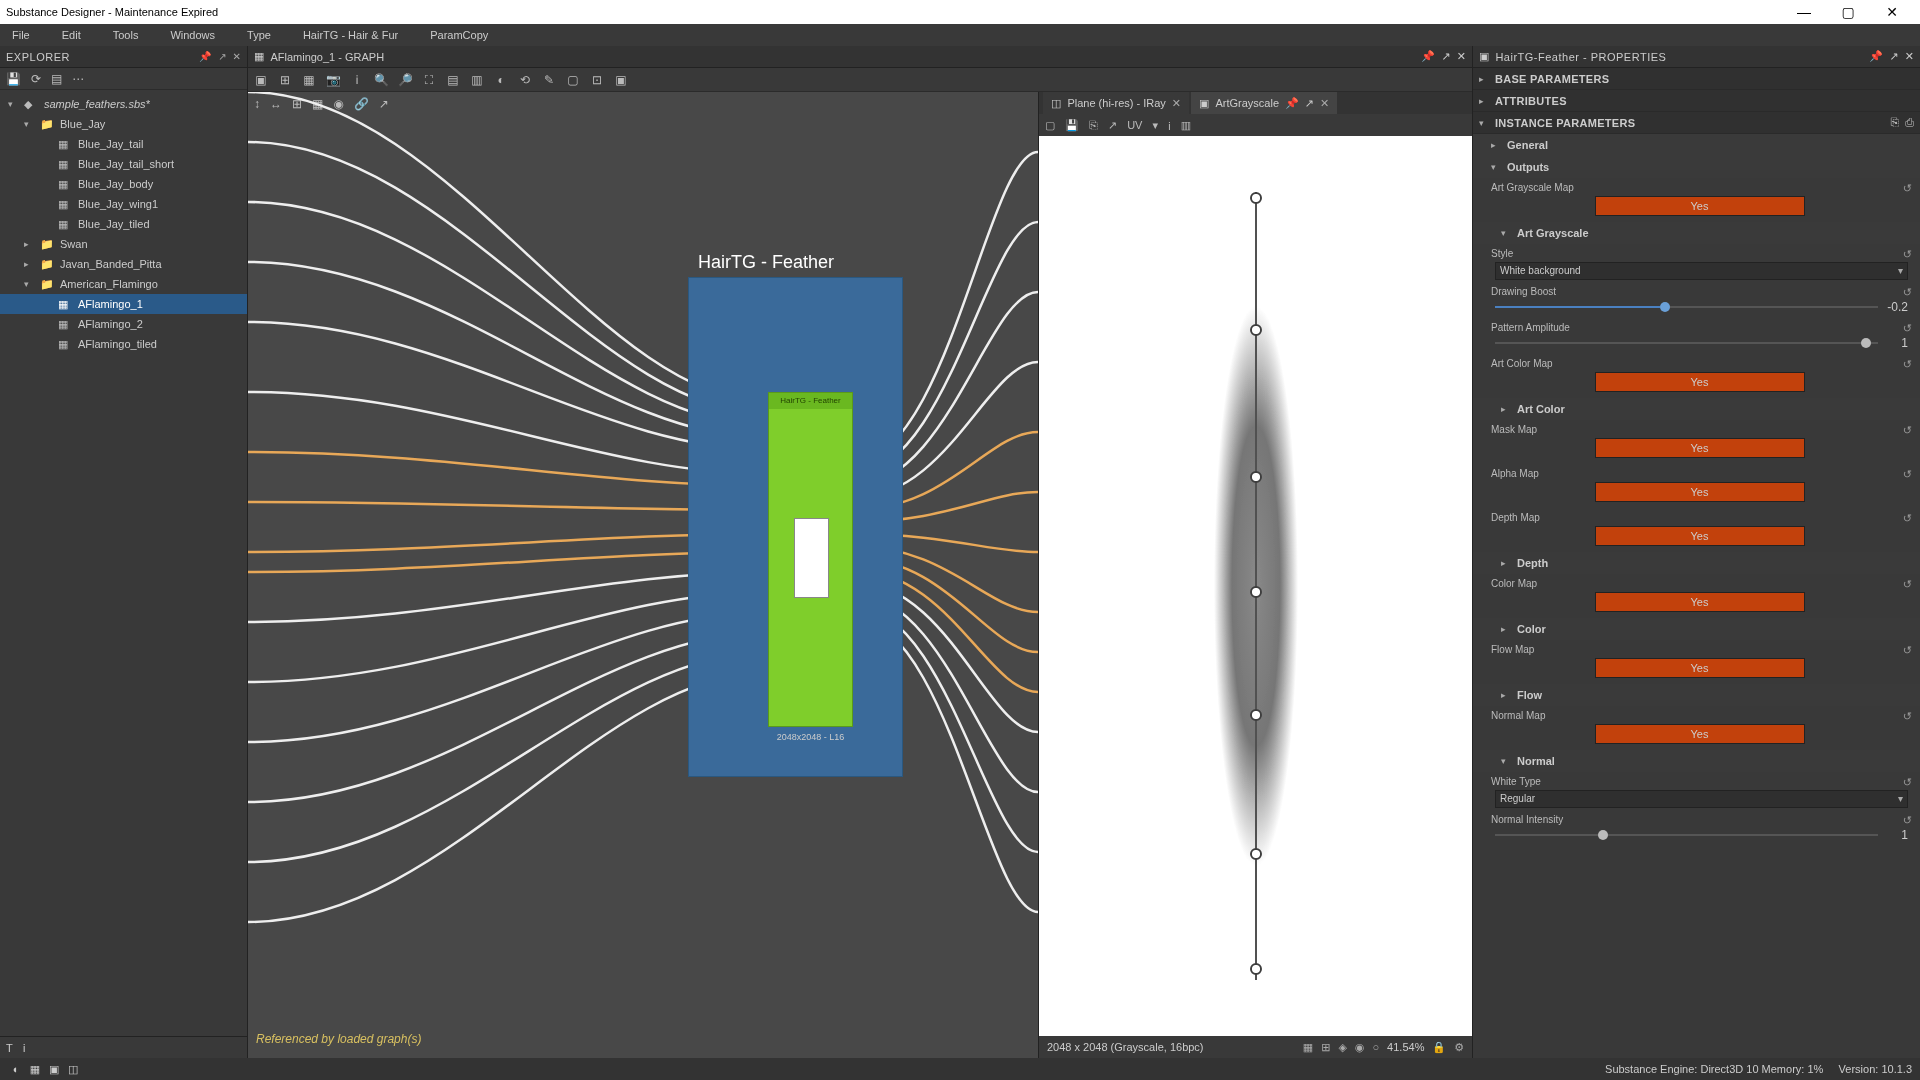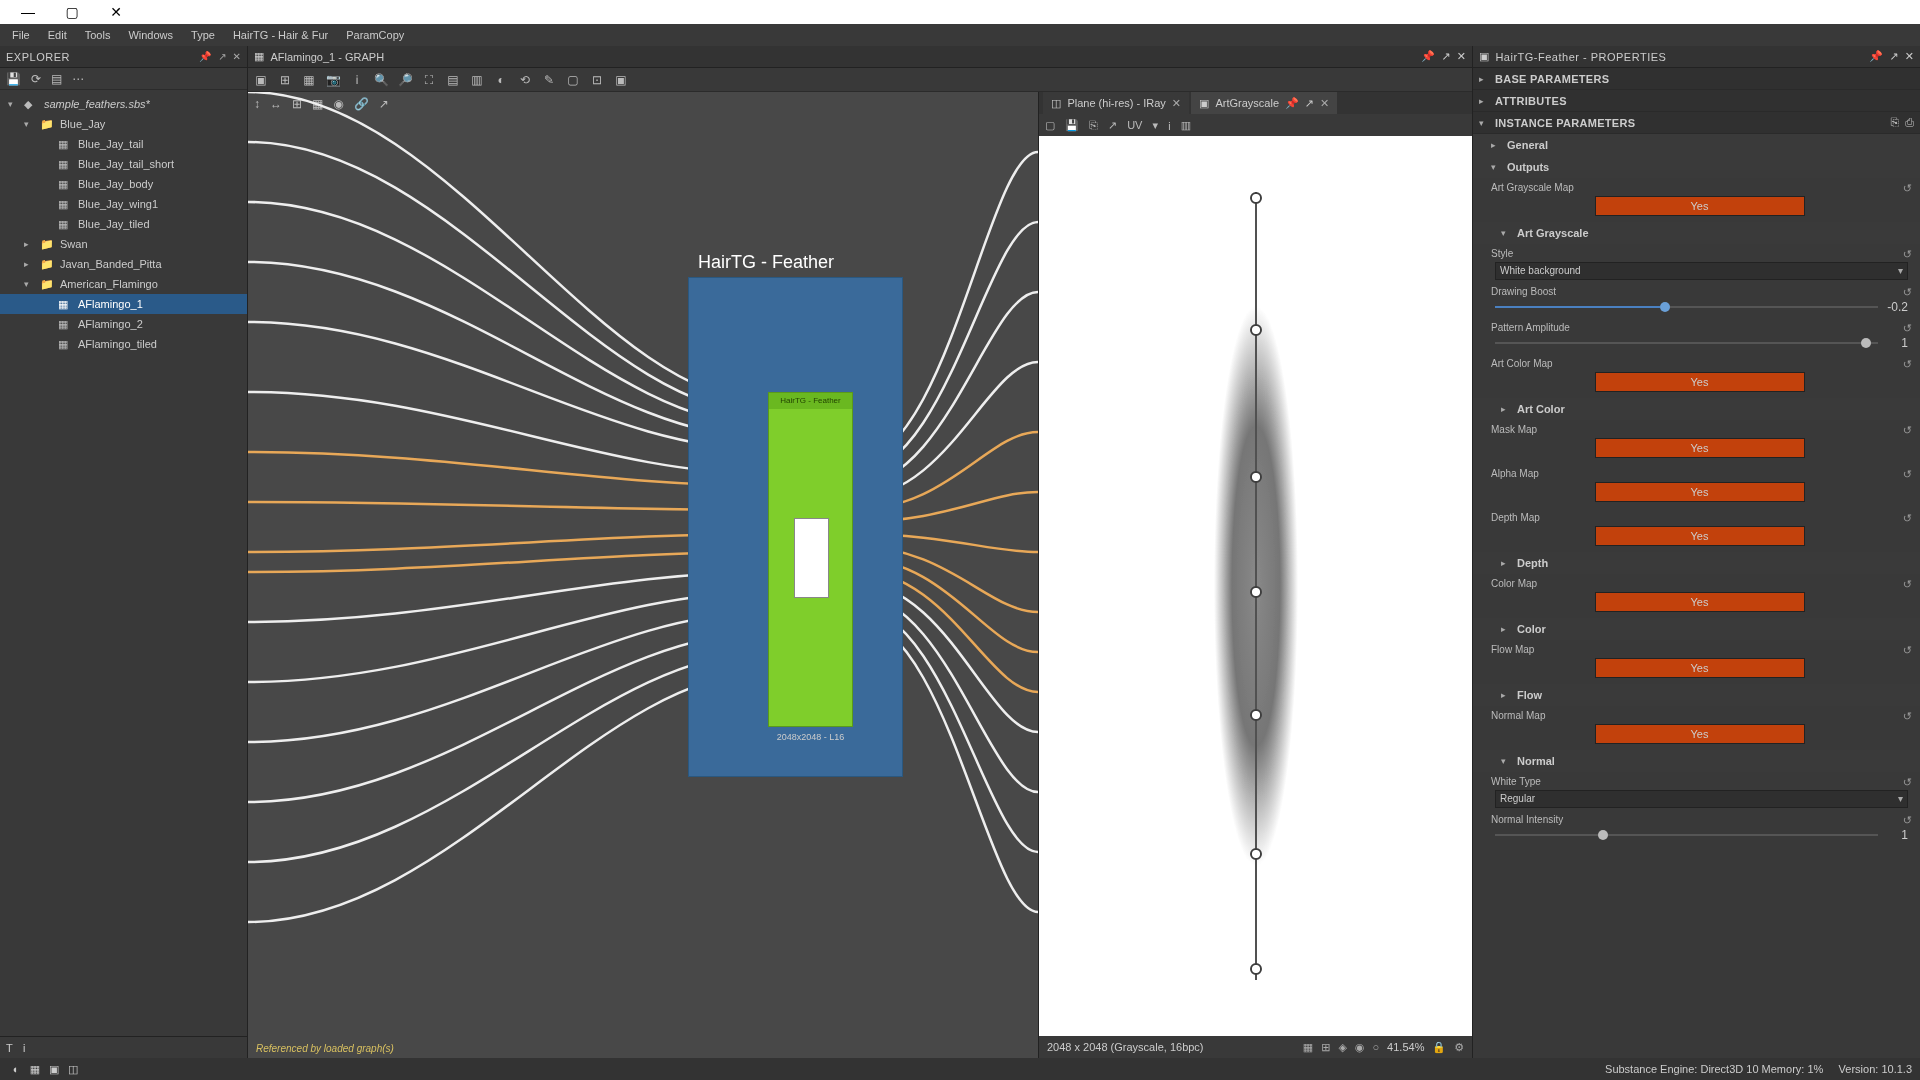--- a/index.html
+++ b/index.html
@@ -1,20 +1,20 @@
 <!DOCTYPE html>
 <html><head>
 <meta charset="utf-8">
 <style>
 * { margin:0; padding:0; box-sizing:border-box; font-family:"Segoe UI",Arial,sans-serif; font-size:11px; color:#ccc; user-select:none; }
 body { background:#393939; width:1920px; height:1080px; overflow:hidden; }
 .titlebar { height:24px; background:#fff; display:flex; align-items:center; padding:0 6px; color:#000; }
 .titlebar .title { color:#000; flex:1; }
 .titlebar .winbtn { width:44px; text-align:center; color:#000; font-size:14px; }
-.menubar { height:22px; background:#393939; display:flex; align-items:center; padding:0 4px; gap:2px; }
+.menubar { height:22px; background:#393939; display:flex; align-items:center; padding:0 4px; gap:16px; }
 .menubar span { padding:2px 8px; color:#ccc; }
 .main { display:flex; height:calc(1080px - 24px - 22px - 22px); }
 .statusbar { height:22px; background:#333; display:flex; align-items:center; padding:0 8px; justify-content:space-between; font-size:10px; color:#aaa; }
 .statusbar .sbicon { display:inline-block; width:16px; text-align:center; }
 
 
 .explorer { width:248px; background:#393939; display:flex; flex-direction:column; border-right:1px solid #222; }
 .panel-header { height:22px; background:#333; display:flex; align-items:center; padding:0 6px; gap:6px; border-bottom:1px solid #222; }
 .panel-header .pin,.panel-header .arrow,.panel-header .close { font-size:10px; color:#aaa; }
 .panel-header .title { flex:1; color:#ccc; font-weight:500; letter-spacing:.5px; }
@@ -40,21 +40,21 @@
 .graph { position:relative; width:790px; background:#484848; overflow:hidden; }
 .graph-toolbar2 { position:absolute; top:0; left:0; right:0; height:24px; display:flex; align-items:center; gap:10px; padding:0 6px; }
 .graph-toolbar2 .t { color:#bbb; font-size:12px; }
 .frame { position:absolute; left:440px; top:185px; width:215px; height:500px; background:#3a6a9a; border:1px solid #2a5880; }
 .frame-label { position:absolute; left:450px; top:160px; color:#fff; font-size:18px; }
 .node { position:absolute; left:520px; top:300px; width:85px; height:335px; background:#7fce2b; border:1px solid #5a9a1a; }
 .node .nodehead { height:16px; background:#6ab820; font-size:8px; text-align:center; line-height:16px; color:#224400;}
 .node .preview { position:absolute; left:25px; top:125px; width:35px; height:80px; background:#fff; border:1px solid #888; }
 .node .nodefoot { position:absolute; bottom:-16px; left:0; right:0; text-align:center; font-size:9px; color:#ccc; }
 svg.wires { position:absolute; inset:0; width:100%; height:100%; pointer-events:none; }
-.graph-status { position:absolute; bottom:4px; left:8px; color:#d8c060; font-style:italic; font-size:10px; }
+.graph-status { position:absolute; bottom:12px; left:8px; color:#d8c060; font-style:italic; font-size:12px; }
 
 
 .viewer { flex:1; display:flex; flex-direction:column; border-left:1px solid #222; }
 .viewer-tabs { height:22px; background:#333; display:flex; align-items:center; gap:2px; padding-left:4px; }
 .vtab { display:flex; align-items:center; gap:6px; padding:0 8px; height:22px; background:#393939; }
 .vtab.active { background:#444; }
 .vtab .x { color:#aaa; }
 .viewer-toolbar { height:22px; display:flex; align-items:center; padding:0 6px; gap:10px; background:#393939; }
 .viewer-toolbar .t { color:#bbb; }
 .canvas { flex:1; background:#fff; position:relative; display:flex; align-items:center; justify-content:center; }
@@ -85,20 +85,21 @@
 .slider .track { position:absolute; left:0; right:30px; top:6px; height:2px; background:#555; }
 .slider .thumb { position:absolute; top:2px; width:10px; height:10px; border-radius:50%; background:#6aa0d8; }
 .slider .thumb.gray { background:#bbb; }
 .slider .val { position:absolute; right:0; top:0; color:#ccc; font-size:12px; }
 .slider .fill { position:absolute; top:6px; height:2px; background:#4a80c0; left:0; }
 </style>
 </head>
 <body>
 
 <div class="titlebar">
+  <span class="title">Substance Designer - Maintenance Expired</span>
   <span class="winbtn">—</span>
   <span class="winbtn">▢</span>
   <span class="winbtn">✕</span>
 </div>
 
 <div class="menubar">
   <span>File</span>
   <span>Edit</span>
   <span>Tools</span>
   <span>Windows</span>

